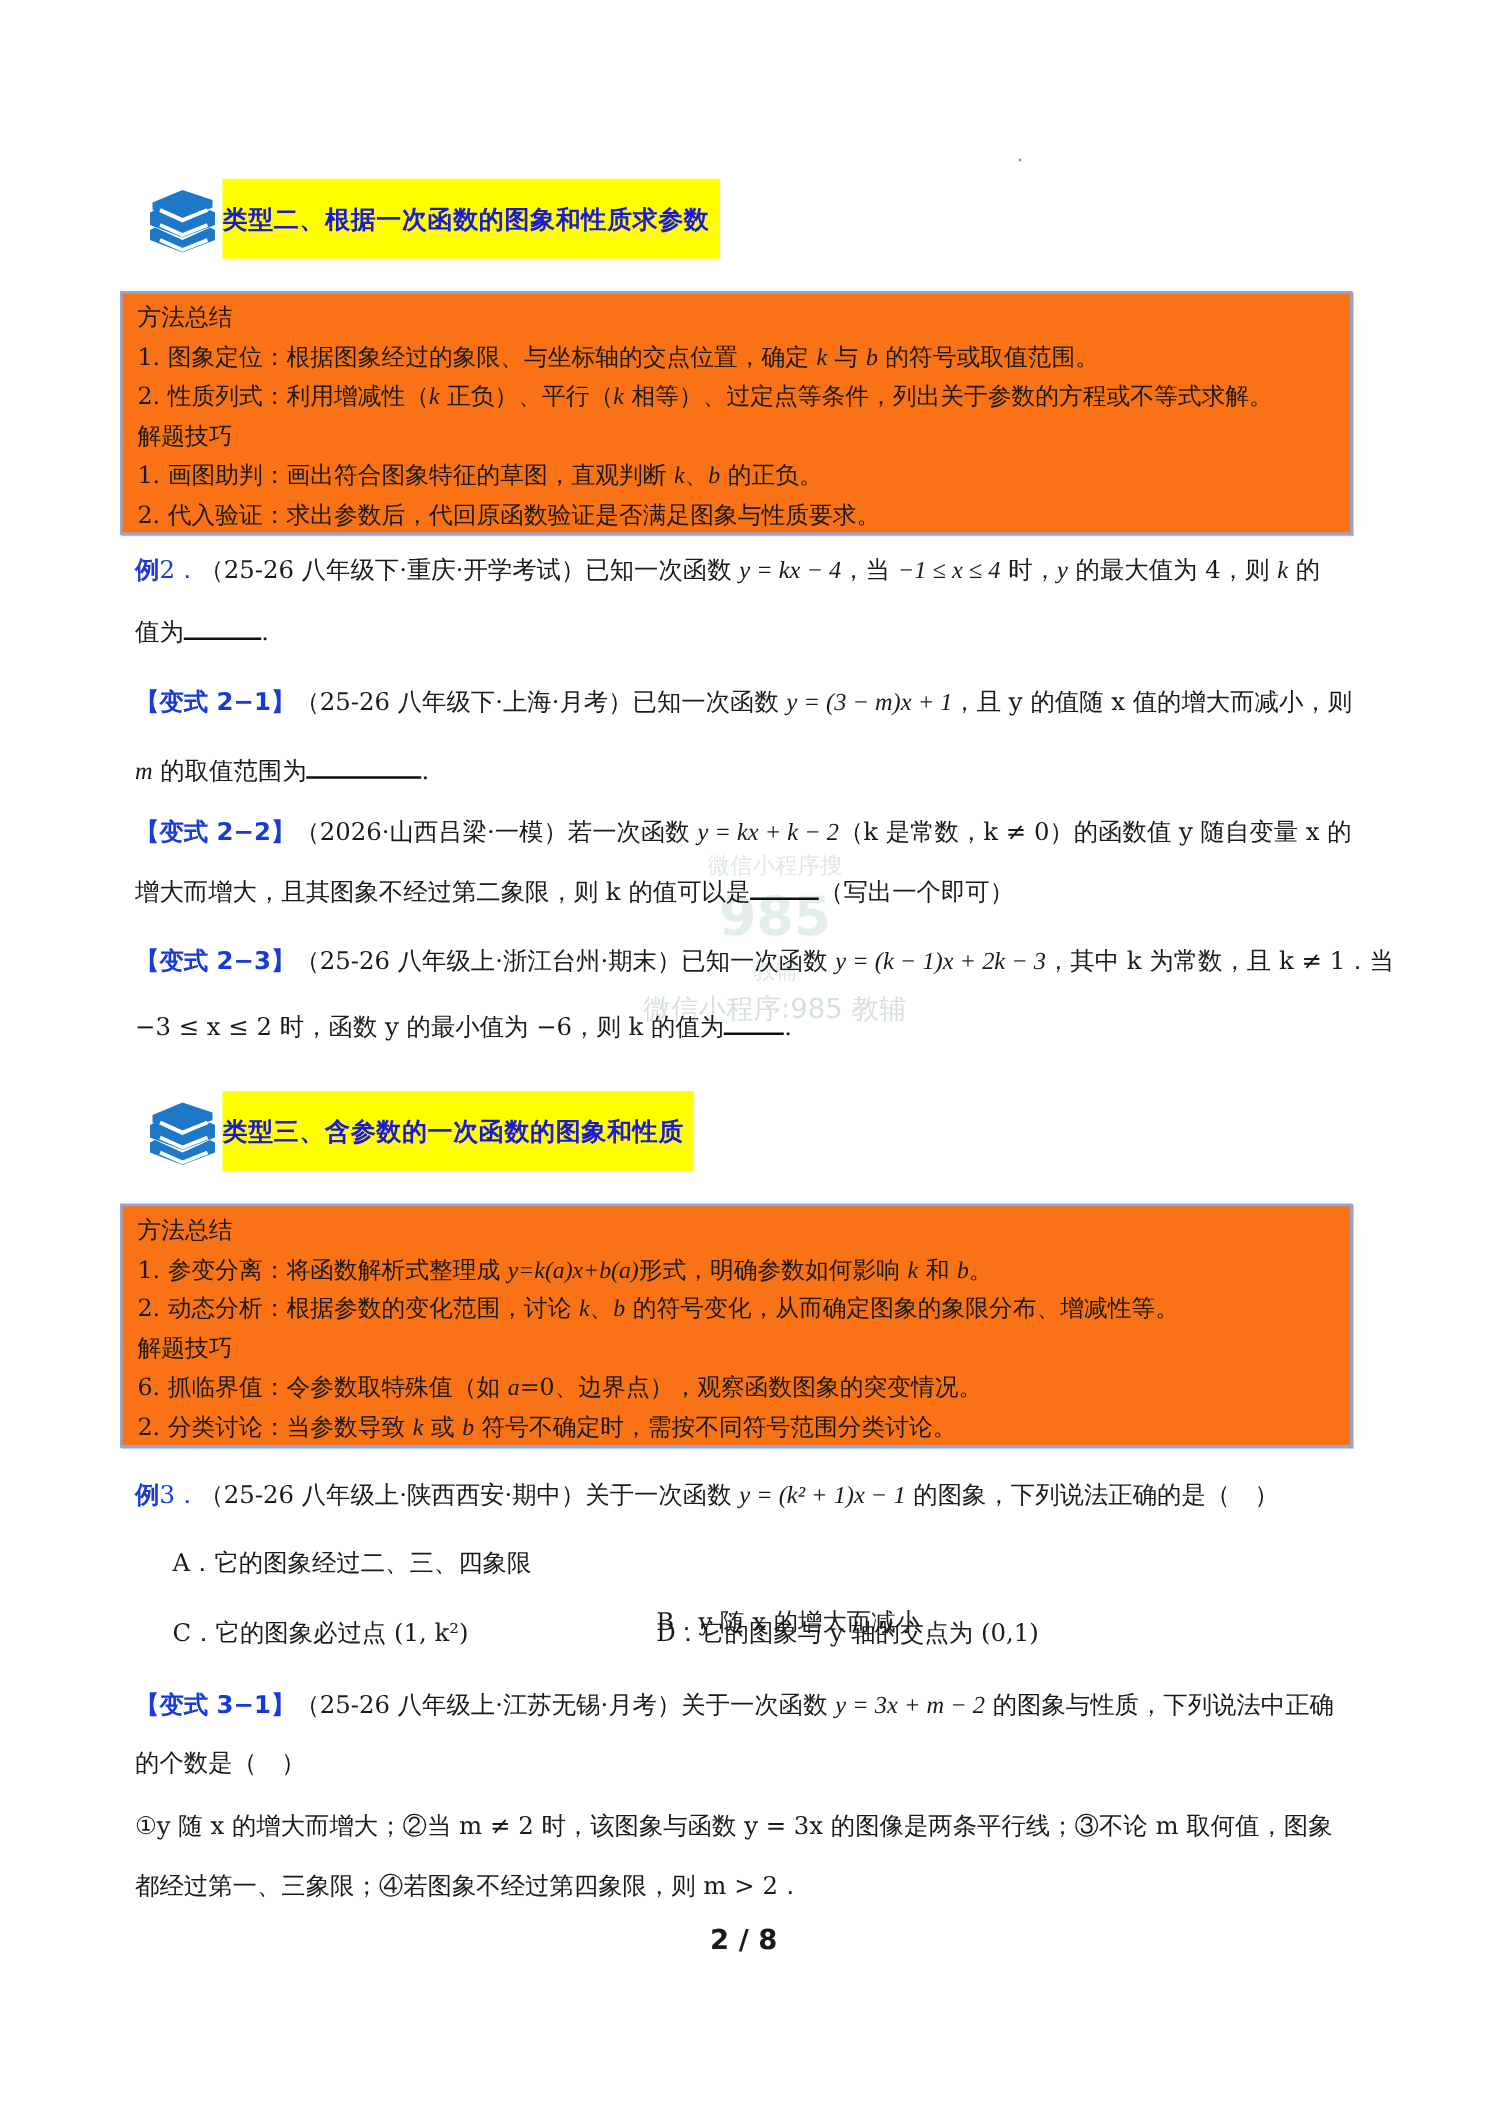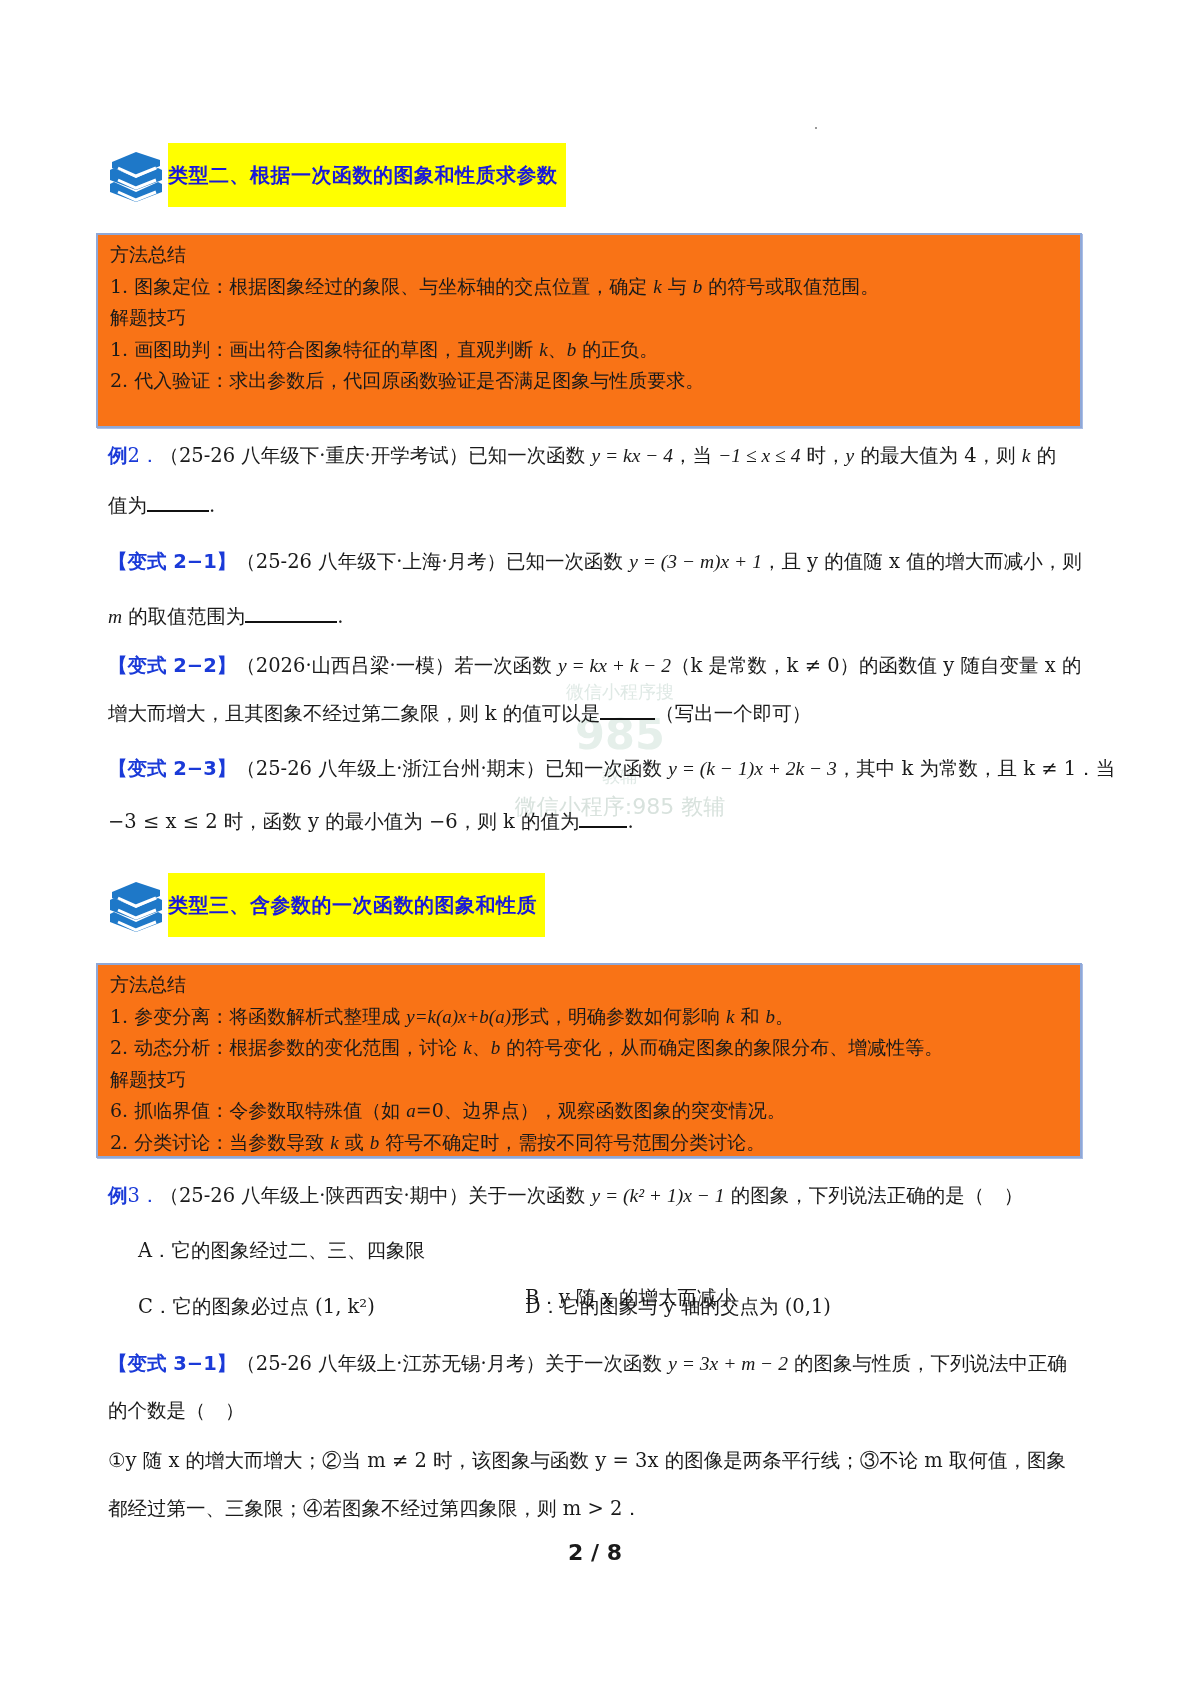--- a/index.html
+++ b/index.html
@@ -1,20 +1,20 @@
 <!DOCTYPE html>
 <html><head>
 <meta charset="utf-8">
 <style>
   html, body { margin: 0; padding: 0; background: #ffffff; }
   body { width: 1190px; height: 1683px; position: relative; overflow: hidden;
          font-family: "DejaVu Serif", "Liberation Serif", serif; color: #1a1a1a; }
   .page { position: absolute; left: 0; top: 0; width: 1190px; height: 1683px; }
   .abs { position: absolute; }
-  .heading { left: 106px; height: 64px; display: flex; align-items: center; }
+  .heading { left: 116px; height: 64px; display: flex; align-items: center; }
   .heading .icon { width: 60px; height: 58px; margin-right: 2px; }
   .heading .title-bg { background: #ffff00; height: 64px; display: flex; align-items: center; padding: 0 8px 0 0; }
   .heading .title { font-family: "DejaVu Sans", "Liberation Sans", sans-serif; font-weight: bold; color: #1a1ad8; font-size: 20px; letter-spacing: 0.5px; }
   .box { left: 96px; width: 986px; background: #f97316; border: 2px solid #8fa8d8; box-shadow: 1px 1px 0 #a9bde6; box-sizing: border-box; padding: 4px 0 0 12px; }
   .box .line { font-size: 19px; line-height: 31.5px; white-space: nowrap; }
   .q { left: 108px; font-size: 19.5px; white-space: nowrap; }
   .lab { font-family: "DejaVu Sans", "Liberation Sans", sans-serif; font-weight: bold; color: #1a3ad8; }
   .labn { color: #1a3ad8; }
   i, .m { font-style: italic; font-family: "Liberation Serif", "DejaVu Serif", serif; }
   .blank { display: inline-block; border-bottom: 2px solid #111; height: 18px; vertical-align: baseline; }
@@ -54,20 +54,21 @@
       </g>
     </svg>
     <div class="title-bg">
       <span class="title">类型二、根据一次函数的图象和性质求参数</span>
     </div>
   </div>
 
   <div class="abs box" style="top:233px; height:195px;">
     <div class="line">方法总结</div>
     <div class="line"><span>1. 图象定位：根据图象经过的象限、与坐标轴的交点位置，确定 </span><i>k</i><span> 与 </span><i>b</i><span> 的符号或取值范围。</span></div>
+    <div class="line"><span>2. 性质列式：利用增减性（</span><i>k</i><span> 正负）、平行（</span><i>k</i><span> 相等）、过定点等条件，列出关于参数的方程或不等式求解。</span></div>
     <div class="line">解题技巧</div>
     <div class="line"><span>1. 画图助判：画出符合图象特征的草图，直观判断 </span><i>k</i><span>、</span><i>b</i><span> 的正负。</span></div>
     <div class="line">2. 代入验证：求出参数后，代回原函数验证是否满足图象与性质要求。</div>
   </div>
 
   <div class="abs q" style="top:442px;">
     <span class="lab">例</span><span class="labn">2．</span><span>（25-26 八年级下·重庆·开学考试）已知一次函数 </span><i>y = kx − 4</i><span>，当 </span><i>−1 ≤ x ≤ 4</i><span> 时，</span><i>y</i><span> 的最大值为 4，则 </span><i>k</i><span> 的</span>
   </div>
   <div class="abs q" style="top:492px;">
     <span>值为</span><span class="blank" style="width:62px;"></span><span>.</span>

